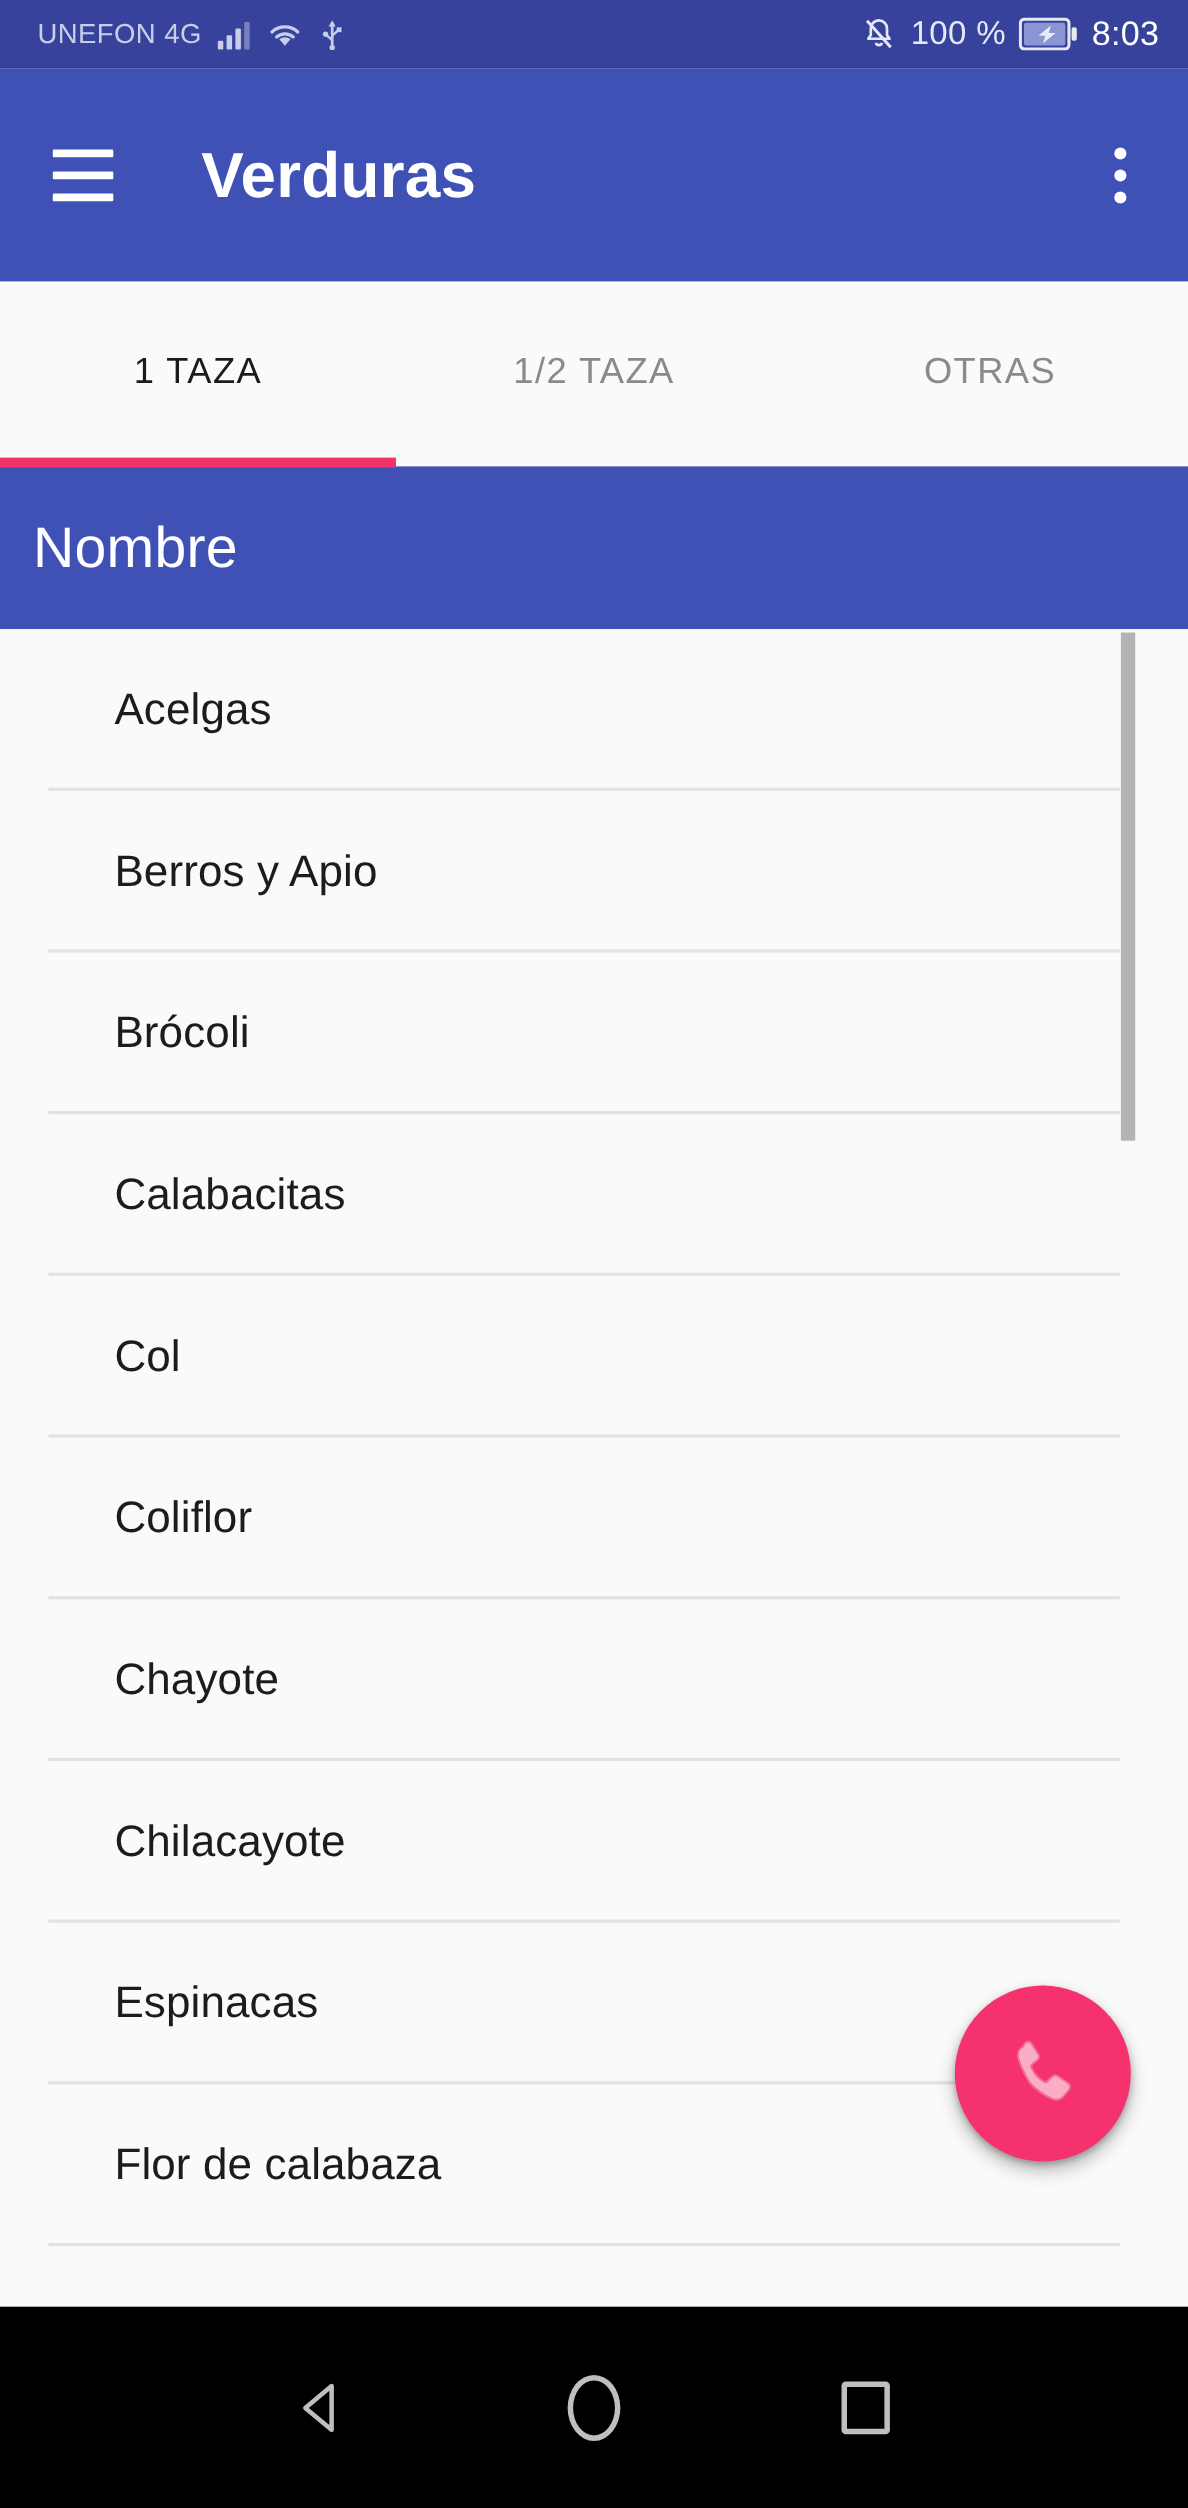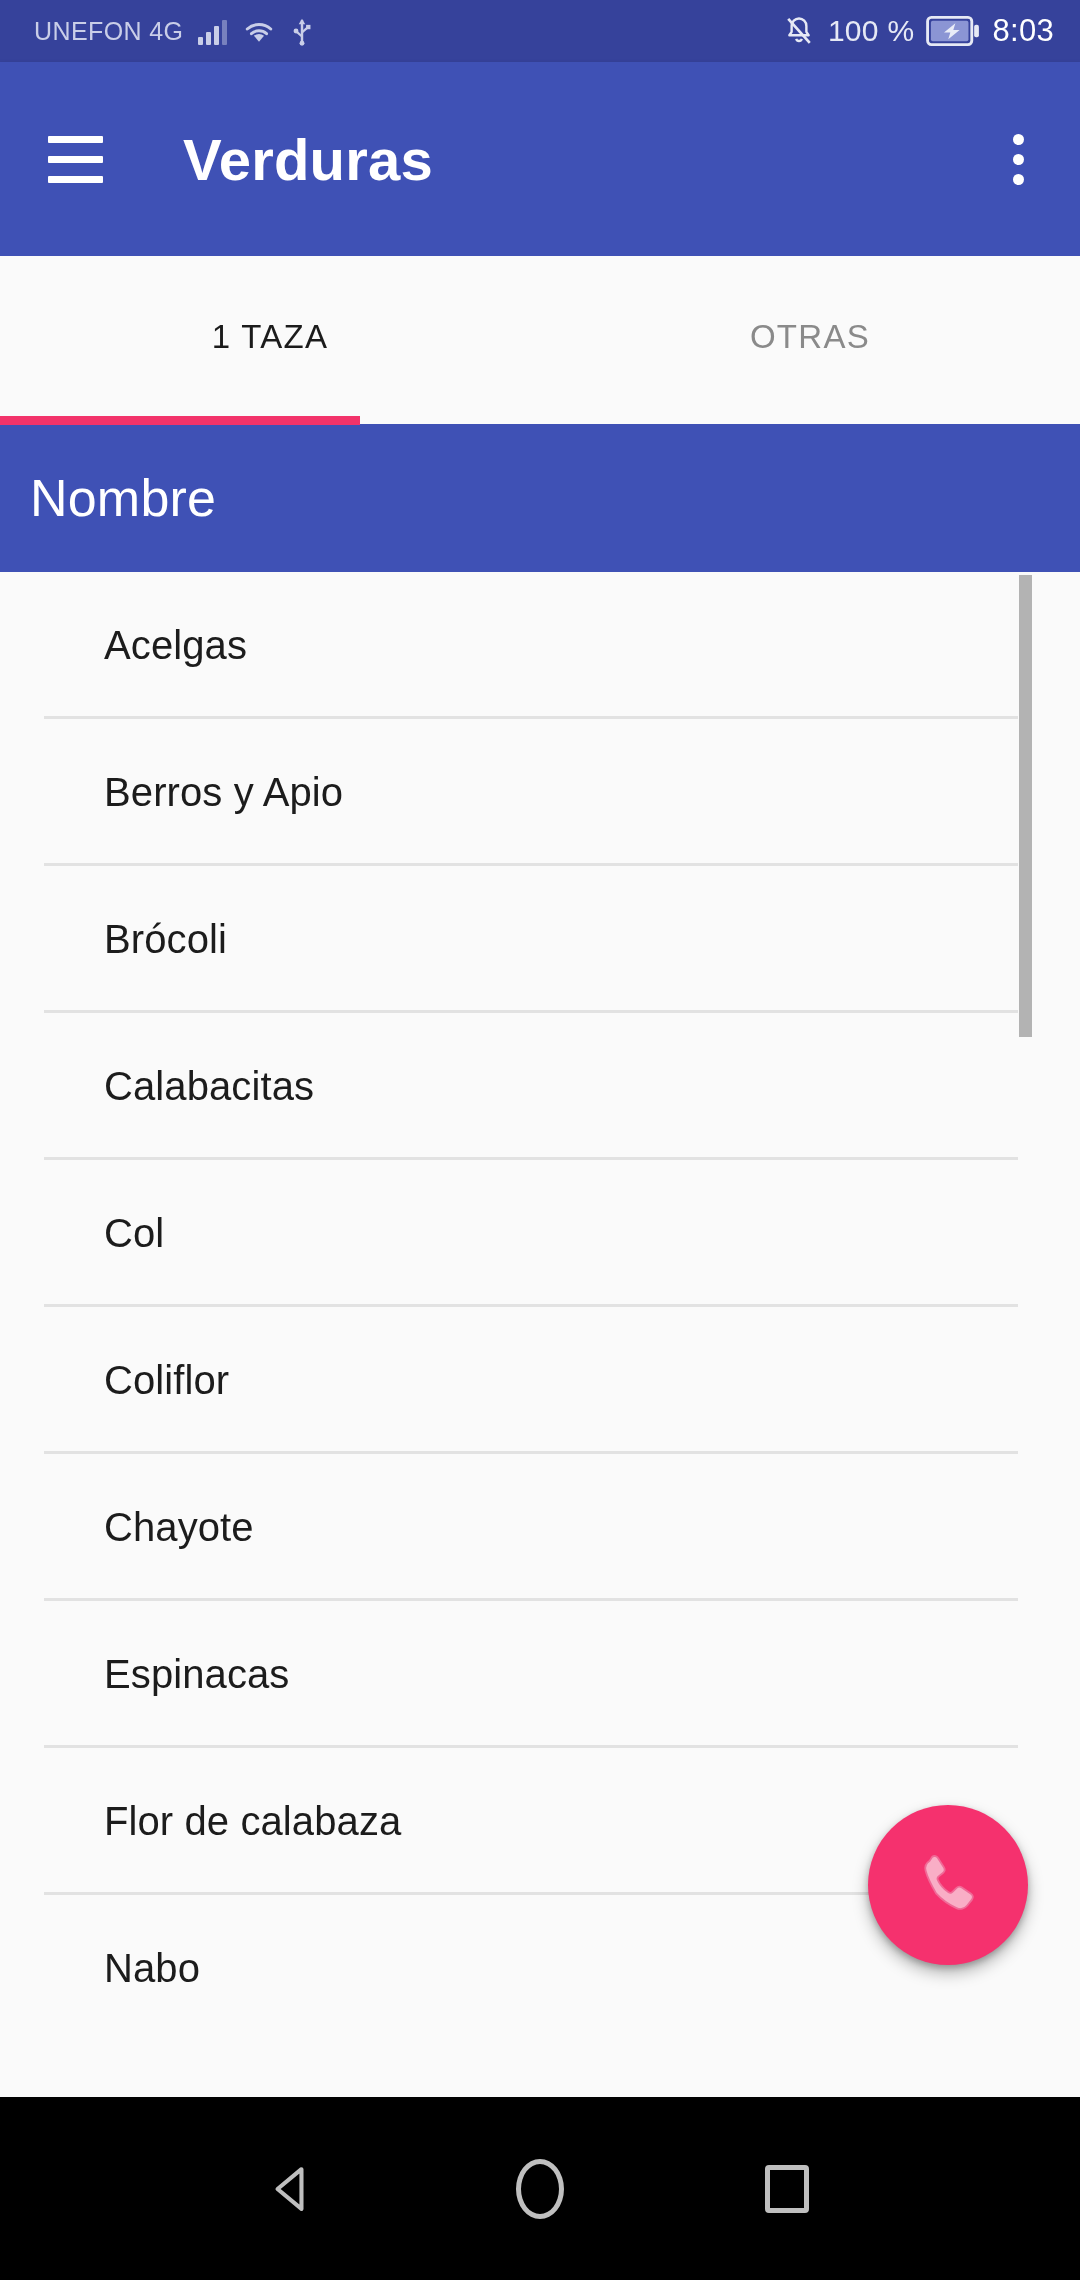--- a/index.html
+++ b/index.html
@@ -341,20 +341,23 @@
         <i></i>
         <i></i>
     </div>
   </div>
 
   <div id="tab-bar">
     <div class="tab active">
       <span>1 TAZA</span>
     </div>
     <div class="tab">
+      <span>1/2 TAZA</span>
+    </div>
+    <div class="tab">
       <span>OTRAS</span>
     </div>
   </div>
   <div id="tab-indicator"></div>
 
   <div id="col-header">
     <span id="col-header-label">Nombre</span>
   </div>
 
   <div id="list">
@@ -371,20 +374,23 @@
       <span class="row-label">Calabacitas</span>
     </div>
     <div class="list-row">
       <span class="row-label">Col</span>
     </div>
     <div class="list-row">
       <span class="row-label">Coliflor</span>
     </div>
     <div class="list-row">
       <span class="row-label">Chayote</span>
+    </div>
+    <div class="list-row">
+      <span class="row-label">Chilacayote</span>
     </div>
     <div class="list-row">
       <span class="row-label">Espinacas</span>
     </div>
     <div class="list-row">
       <span class="row-label">Flor de calabaza</span>
     </div>
     <div class="list-row">
       <span class="row-label">Nabo</span>
     </div>

